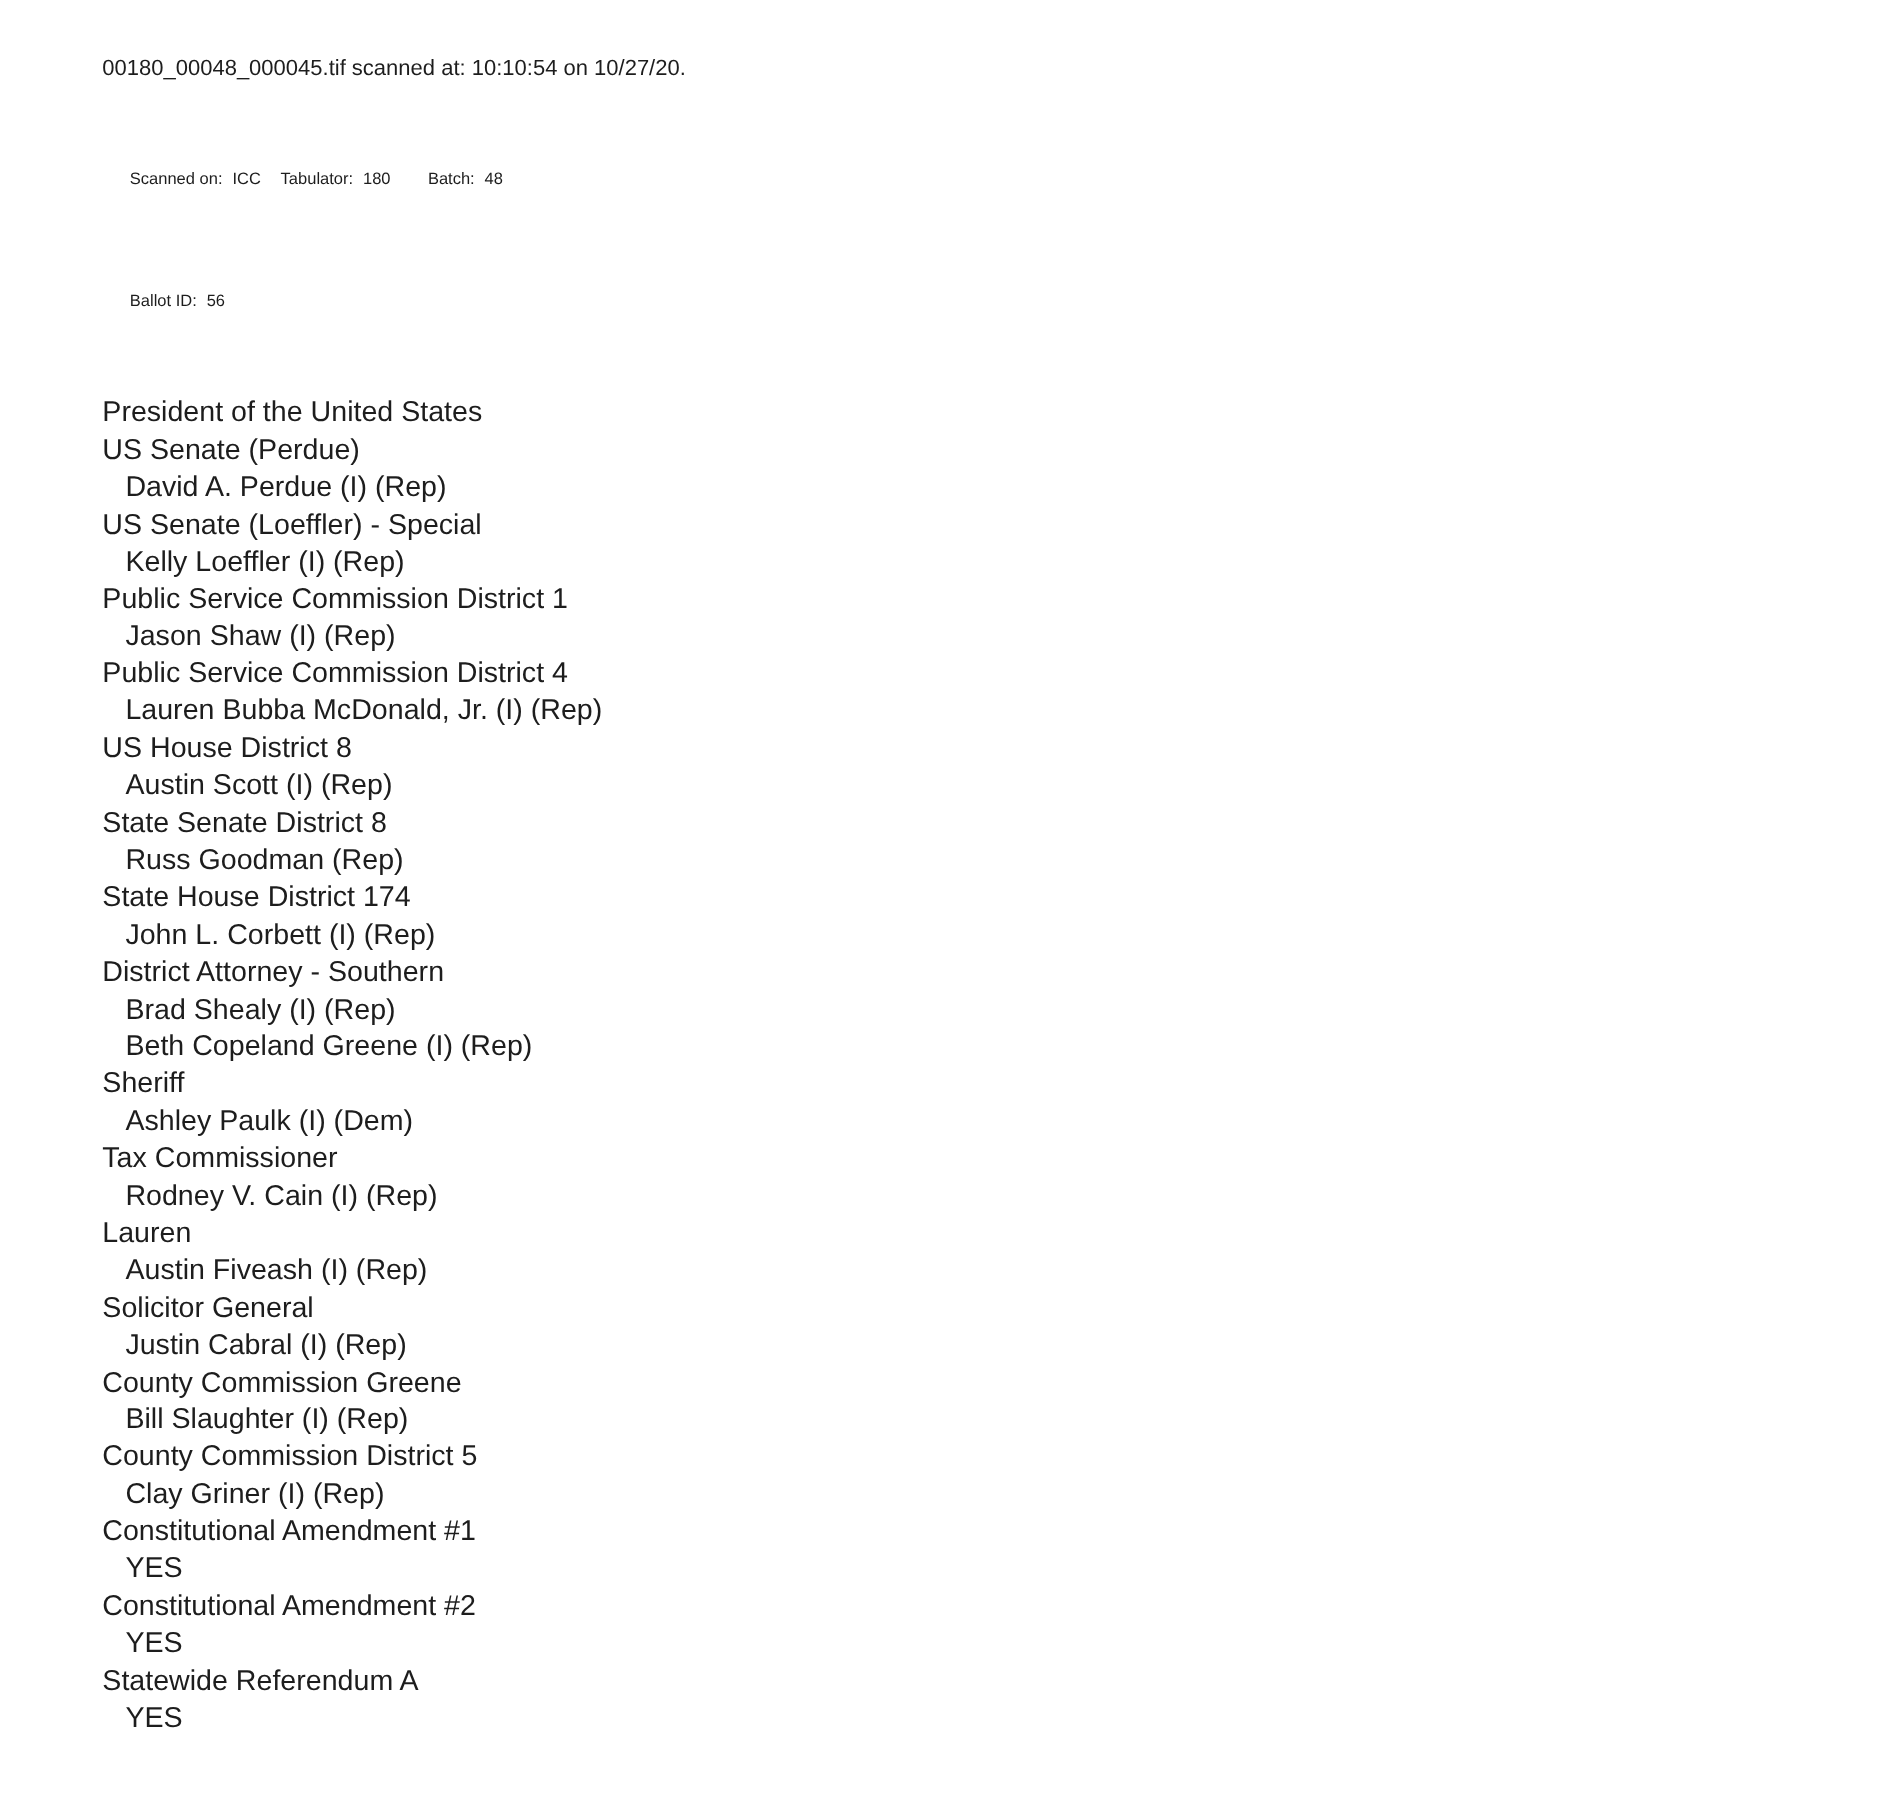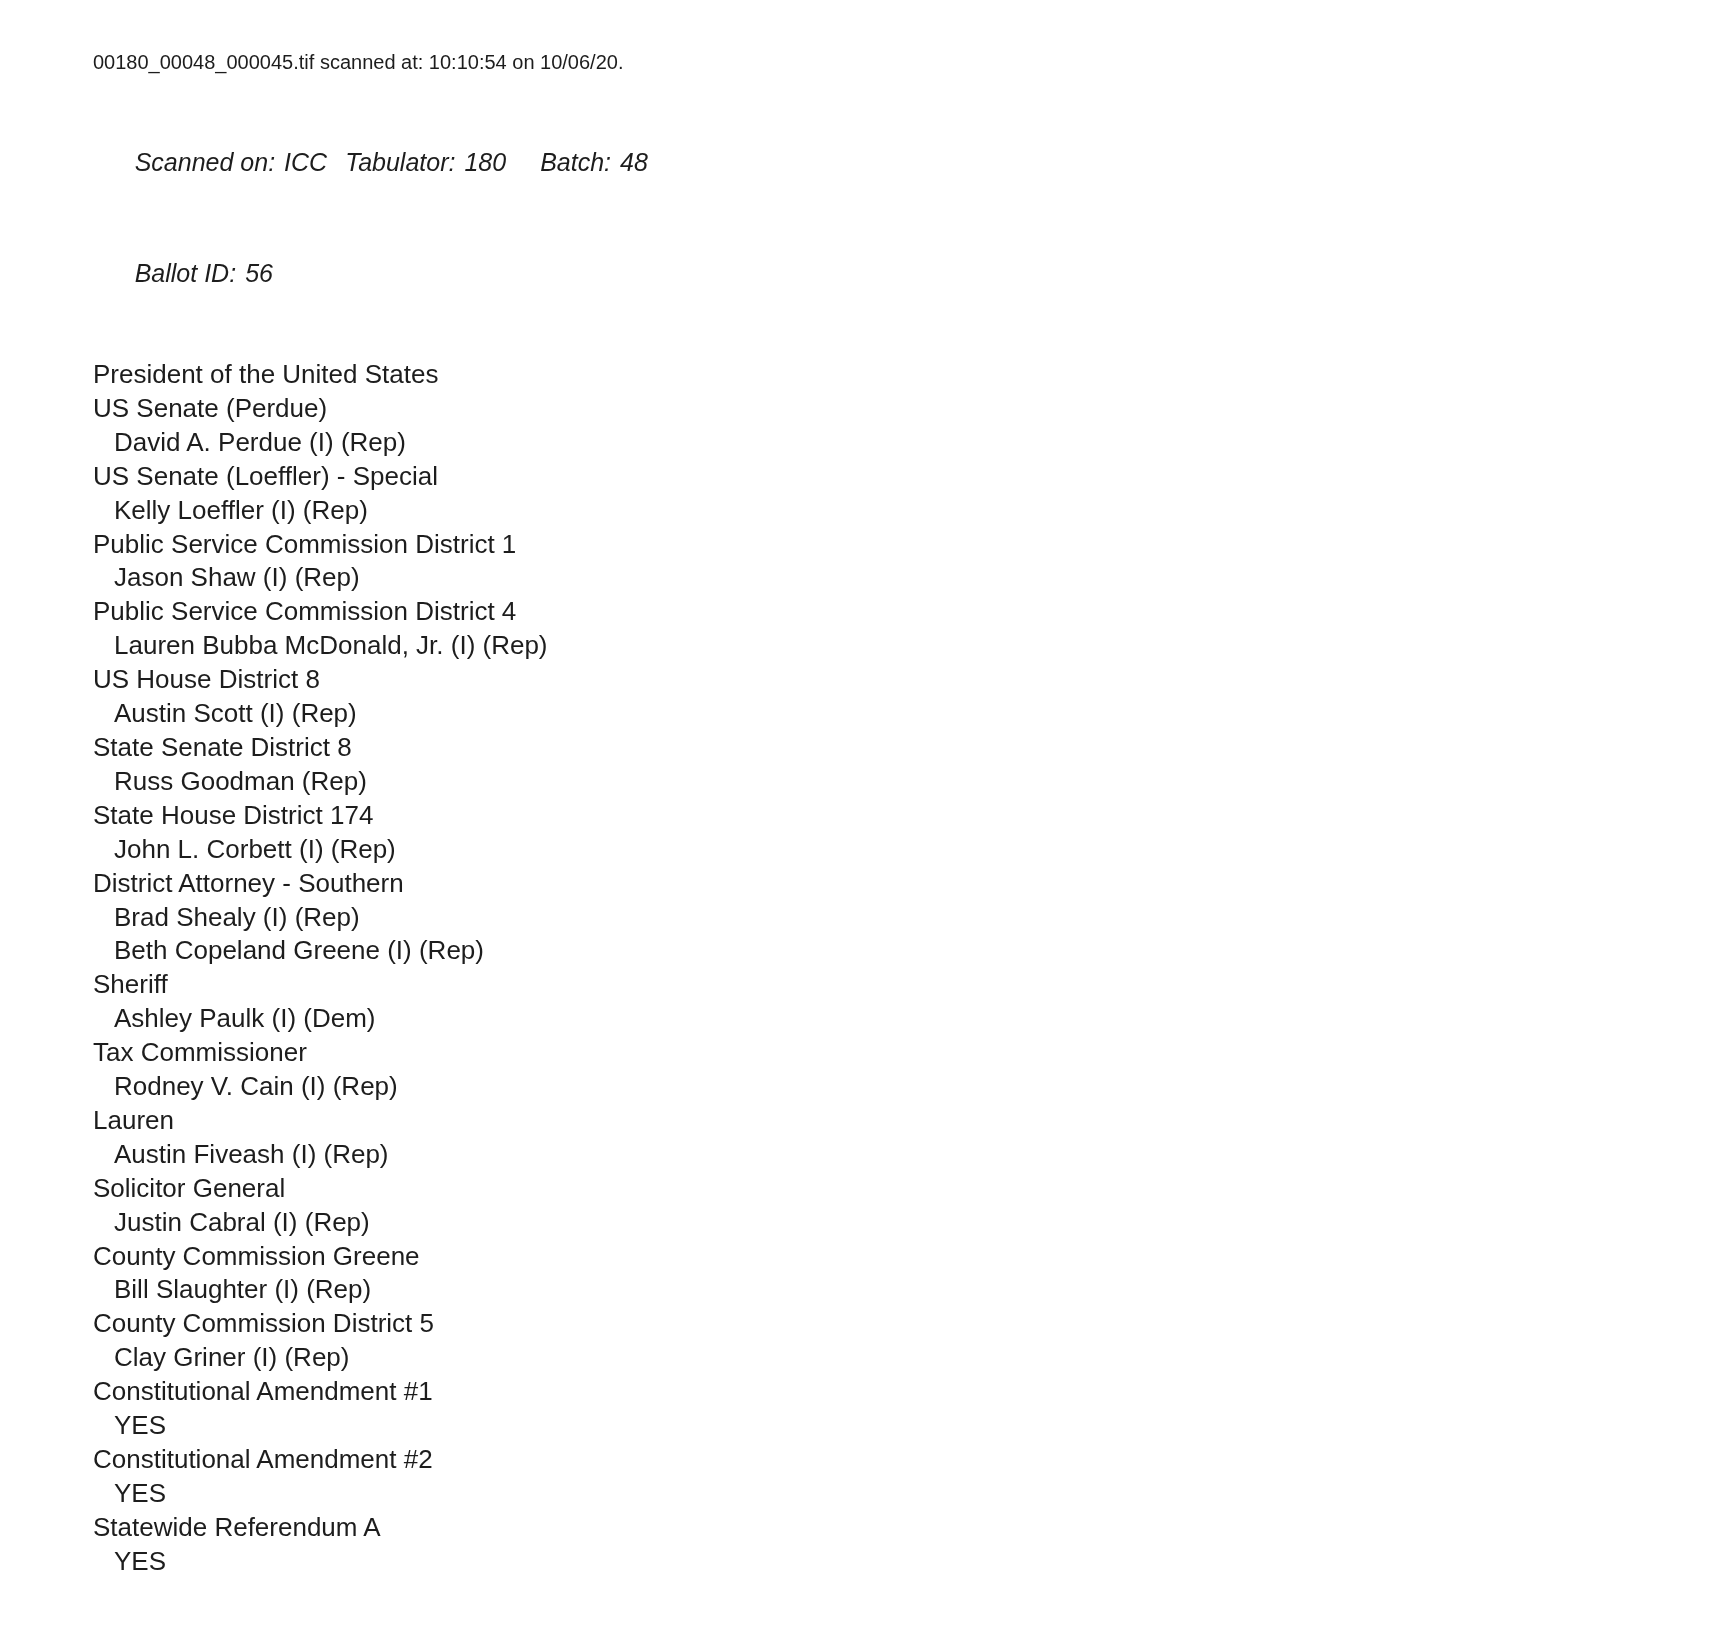--- a/index.html
+++ b/index.html
@@ -22,22 +22,21 @@
     background: #ffffff;
     overflow: hidden;
   }
   .scan-line {
     font-size: 20px;
     line-height: 24px;
     white-space: pre;
   }
   .meta-block {
     margin-top: 33px;
-    font-size: 25px;
-    font-style: italic;
+    font-size: 15px;
   }
   .meta-line {
     line-height: 37px;
     white-space: pre;
   }
   .meta-line .sep-mid { display: inline-block; width: 18px; }
   .meta-line .sep-wide { display: inline-block; width: 34px; }
   .meta-line .val-gap { display: inline-block; width: 9px; }
   .contest-list {
     margin-top: 29px;
@@ -50,21 +49,21 @@
   }
   .contest-choice {
     padding-left: 21px;
   }
 </style>
 </head>
 <body>
 
 <div class="page">
 
-  <div class="scan-line">00180_00048_000045.tif scanned at: 10:10:54 on 10/06/20.</div>
+  <div class="scan-line">00180_00048_000045.tif scanned at: 10:10:54 on 10/27/20.</div>
 
   <div class="meta-block">
     <div class="meta-line">
       <span>Scanned on:</span><span class="val-gap"></span><span>ICC</span><span class="sep-mid"></span><span>Tabulator:</span><span class="val-gap"></span><span>180</span><span class="sep-wide"></span><span>Batch:</span><span class="val-gap"></span><span>48</span>
     </div>
     <div class="meta-line">
       <span>Ballot ID:</span><span class="val-gap"></span><span>56</span>
     </div>
   </div>
 

